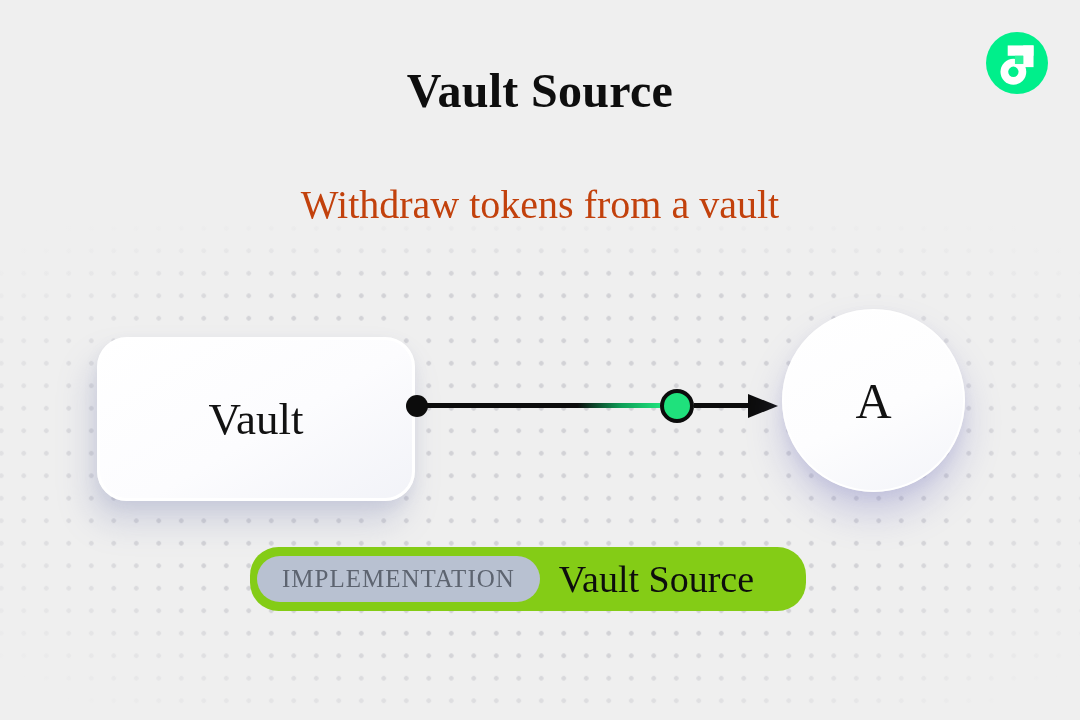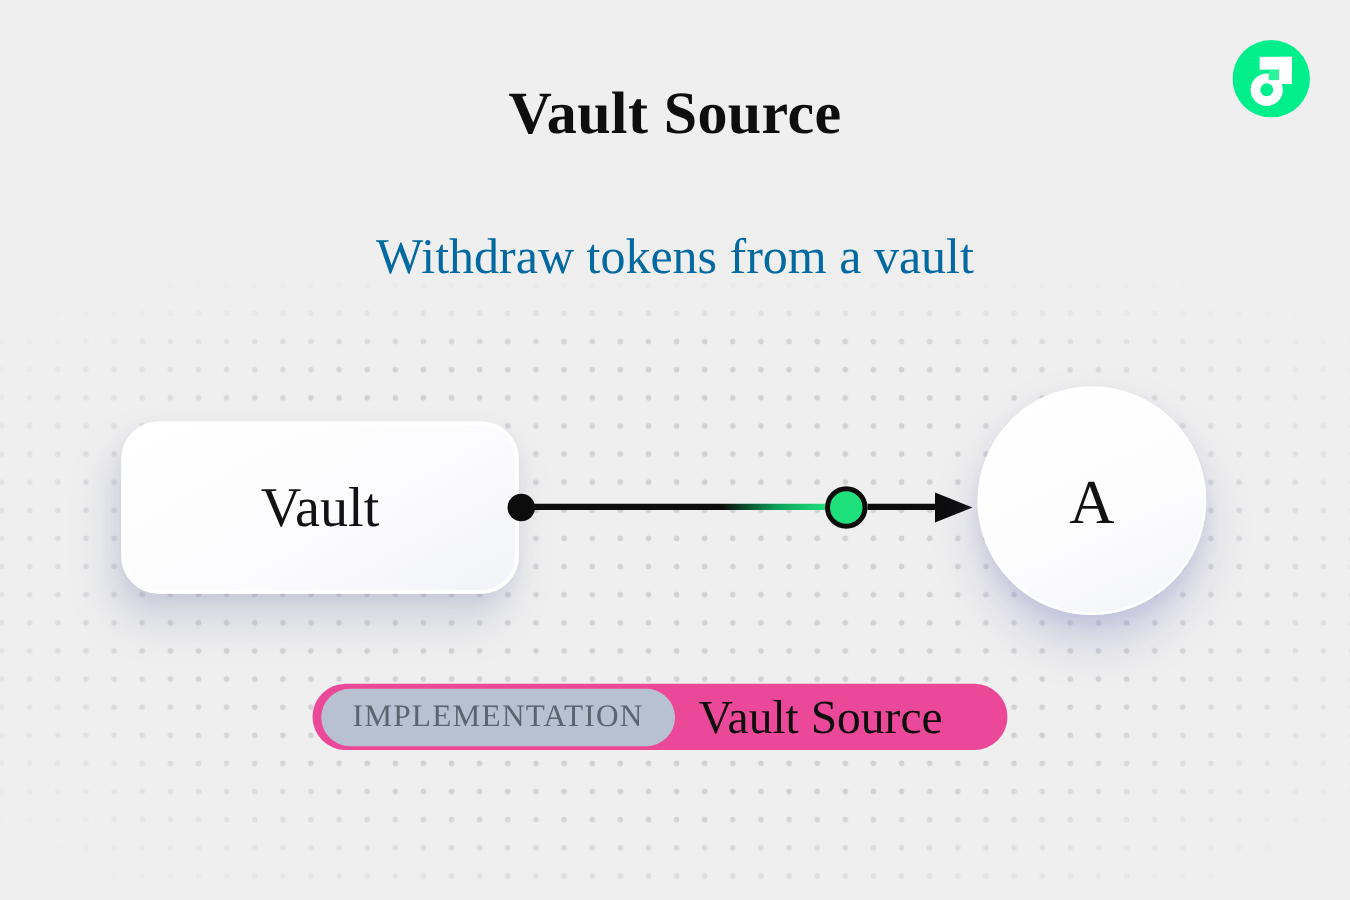--- a/index.html
+++ b/index.html
@@ -32,28 +32,28 @@
   .title{
     position:absolute;top:63px;left:0;width:100%;
     text-align:center;
     font-size:48px;font-weight:800;letter-spacing:.3px;
     color:#0e0e0e;
   }
   .subtitle{
     position:absolute;top:181px;left:0;width:100%;
     text-align:center;
     font-size:40px;font-weight:400;
-    color:#0369a1;
+    color:#c2410c;
   }
 
   .logo{position:absolute;left:986px;top:32px;width:62px;height:62px;}
 
   
   .vault-box{
-    position:absolute;left:97px;top:337px;width:318px;height:138px;
+    position:absolute;left:97px;top:337px;width:318px;height:164px;
     border-radius:30px;
     background:linear-gradient(150deg,#ffffff 0%,#fcfcfe 55%,#f2f3f8 100%);
     border:3px solid #ffffff;
     box-shadow:-8px 22px 32px rgba(124,132,178,.26),0 6px 14px rgba(124,132,178,.12);
     box-sizing:border-box;
     display:flex;align-items:center;justify-content:center;
   }
   .vault-box .node-label{
     font-size:45px;font-weight:500;color:#121212;
   }
@@ -94,23 +94,23 @@
   }
   .arrow-head{
     position:absolute;left:748px;top:394px;width:0;height:0;
     border-left:30px solid #0c0c0c;
     border-top:12px solid transparent;
     border-bottom:12px solid transparent;
   }
 
   
   .impl-badge{
-    position:absolute;left:250px;top:547px;height:53px;width:556px;
+    position:absolute;left:250px;top:547px;height:64px;width:556px;
     border-radius:28.5px;
-    background:#ec4899;
+    background:#84cc16;
     display:flex;align-items:center;
     box-sizing:border-box;
     padding-left:7px;
     text-align:center;
   }
   .impl-pill{
     height:46px;
     border-radius:23px;
     background:#b8c1d1;
     display:flex;align-items:center;

